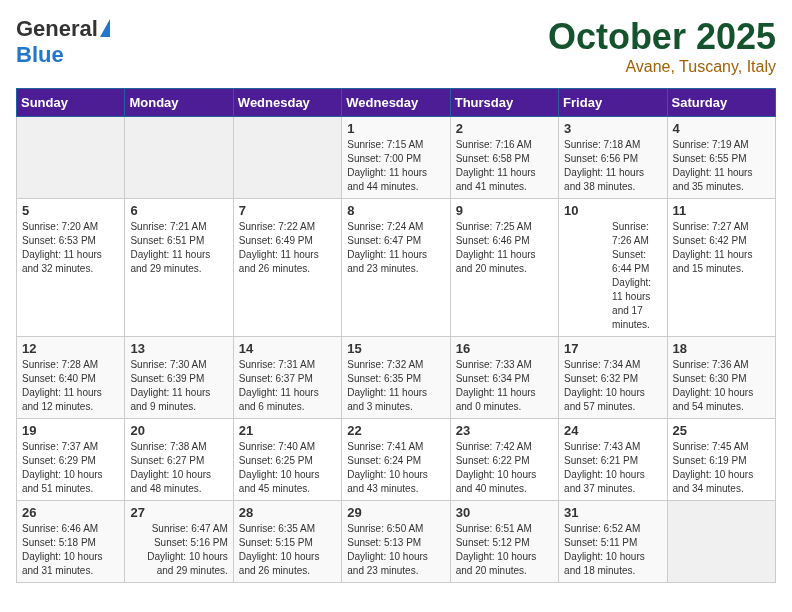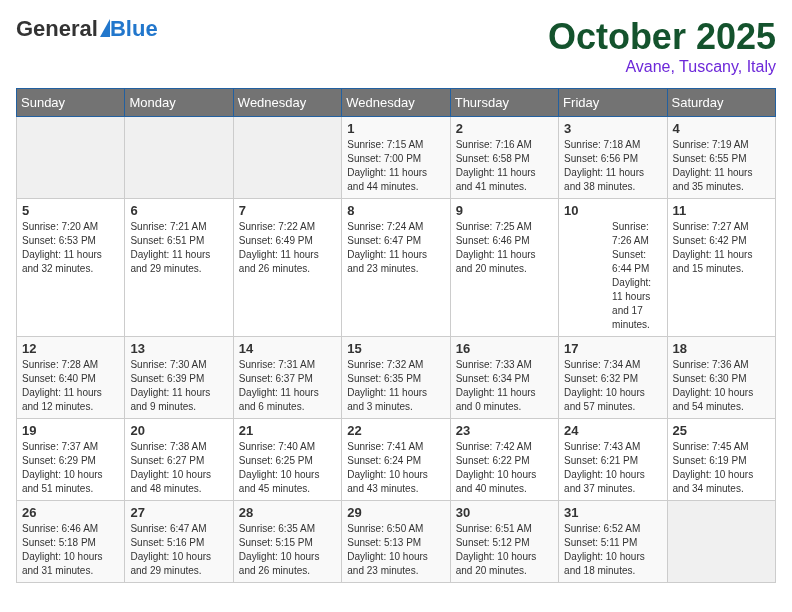--- a/index.html
+++ b/index.html
@@ -11,21 +11,21 @@
       padding: 16px;
     }
     .header {
       display: flex;
       justify-content: space-between;
       align-items: flex-start;
       margin-bottom: 12px;
     }
     .logo {
       display: flex;
-      flex-direction: row;
+      flex-direction: column;
       align-items: flex-start;
     }
     .logo-text {
       display: flex;
       align-items: center;
     }
     .logo-general {
       font-size: 22px;
       font-weight: bold;
       color: #333;
@@ -47,32 +47,32 @@
       text-align: right;
     }
     .month-title h1 {
       font-size: 36px;
       font-weight: bold;
       color: #14532d;
     }
     .month-title h2 {
       font-size: 16px;
       font-weight: normal;
-      color: #6d28d9;
+      color: #a16207;
     }
     .calendar {
       width: 100%;
       border-collapse: collapse;
       border: 1px solid #ccc;
     }
     .calendar th {
-      background: #737373;
+      background: #4c1d95;
       color: #fff;
       font-size: 13px;
-      font-weight: normal;
+      font-weight: bold;
       padding: 6px 4px;
       text-align: left;
       border: 1px solid #2260a0;
     }
     .calendar td {
       vertical-align: top;
       padding: 4px 5px;
       border: 1px solid #ccc;
       font-size: 10.5px;
       color: #333;
@@ -294,21 +294,21 @@
       </tr>
       <tr>
         <td>
           <span class="day-num">26</span>
           <div class="day-info" style="white-space: pre-line;">Sunrise: 6:46 AM
 Sunset: 5:18 PM
 Daylight: 10 hours and 31 minutes.</div>
         </td>
         <td>
           <span class="day-num">27</span>
-          <div class="day-info" style="white-space: pre-line;">Sunrise: 6:47 AM
+          <div class="day-info" style="white-space: pre-line; text-align: right;">Sunrise: 6:47 AM
 Sunset: 5:16 PM
 Daylight: 10 hours and 29 minutes.</div>
         </td>
         <td>
           <span class="day-num">28</span>
           <div class="day-info" style="white-space: pre-line;">Sunrise: 6:35 AM
 Sunset: 5:15 PM
 Daylight: 10 hours and 26 minutes.</div>
         </td>
         <td>

